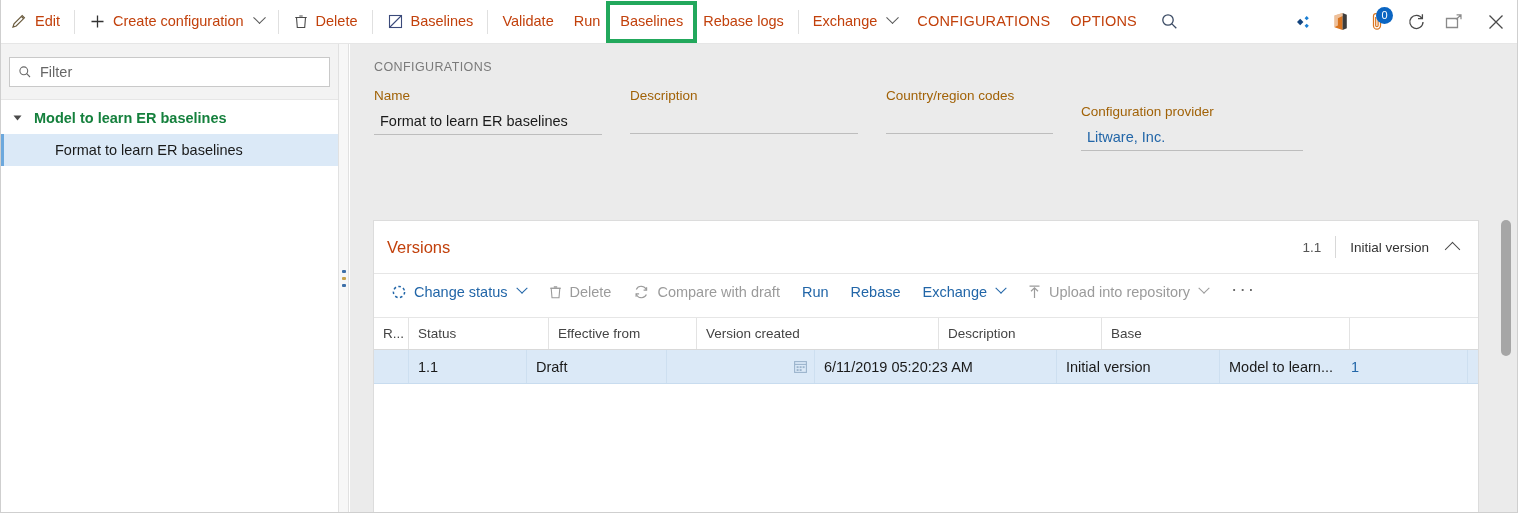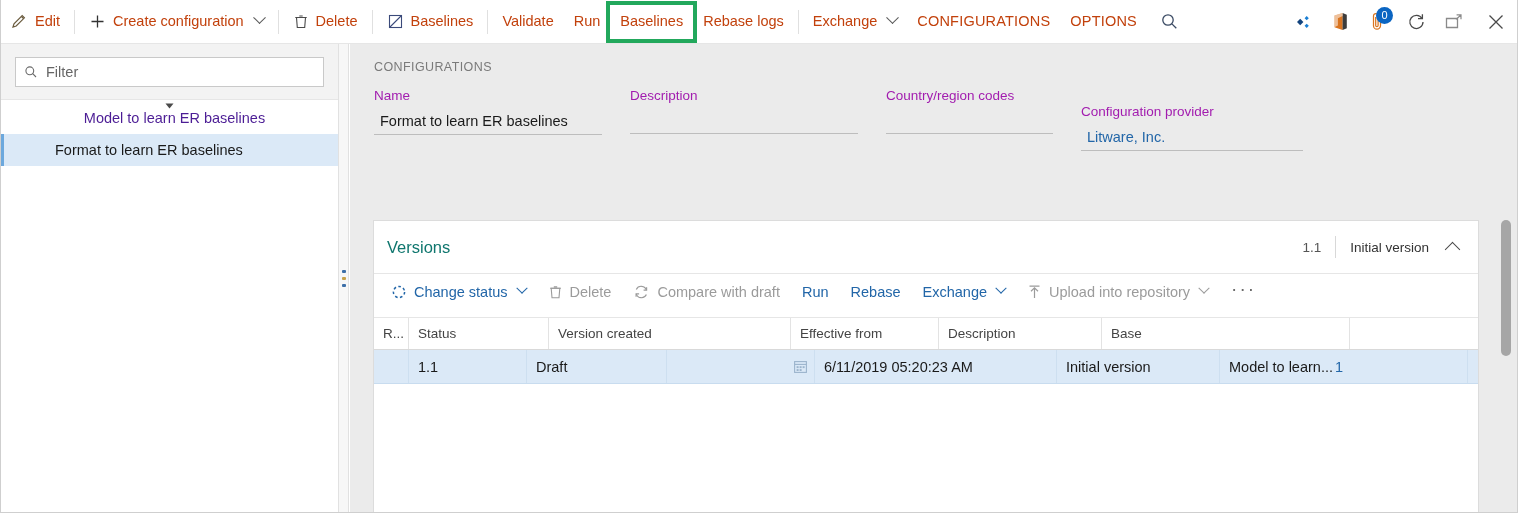--- a/index.html
+++ b/index.html
@@ -67,42 +67,42 @@
 
   
   .leftpane {
     position: absolute; left: 0; top: 44px;
     width: 338px; height: 469px;
     background: #ffffff;
     border-right: 1px solid #e1e1e1;
   }
   .filterwrap {
     height: 56px; background: #f3f3f3;
-    display: flex; align-items: center; padding: 0 14px;
+    display: flex; align-items: center; padding: 0 8px;
     border-bottom: 1px solid #e6e6e6;
   }
   .filterbox {
     flex: 1; height: 30px; background: #ffffff;
     border: 1px solid #c9c9c9;
     display: flex; align-items: center; gap: 8px;
     padding: 0 8px;
   }
   .filterbox input {
     border: none; outline: none; flex: 1;
     font-size: 14.5px; color: #333; background: transparent;
     font-family: "Liberation Sans", sans-serif;
   }
   .filterbox input::placeholder { color: #666; }
   .tree { padding-top: 2px; }
   .tree-node {
     display: flex; align-items: center;
     height: 32px; font-size: 14.5px; cursor: pointer;
     position: relative;
   }
-  .tree-node.root { padding-left: 10px; color: #4c1d95; font-weight: normal; flex-direction: column; }
+  .tree-node.root { padding-left: 10px; color: #15803d; font-weight: bold; }
   .tree-node.child { padding-left: 54px; color: #1a1a1a; }
   .tree-node.selected { background: #dbe9f7; }
   .tree-node.selected::before {
     content: ""; position: absolute; left: 0; top: 0;
     width: 3px; height: 100%; background: #6ca8dd;
   }
   .tri {
     width: 0; height: 0;
     border-left: 5px solid #4a4a4a;
     border-top: 4px solid transparent;
@@ -137,21 +137,21 @@
   .page-crumb {
     font-size: 12.5px; color: #7a7a7a;
     letter-spacing: 0.4px;
     padding: 16px 0 0 24px;
   }
   .fieldrow {
     display: flex; padding: 14px 0 0 10px; gap: 0;
   }
   .field { padding: 0 14px; }
   .field .flabel {
-    font-size: 13.5px; color: #a21caf; margin-bottom: 10px;
+    font-size: 13.5px; color: #a16207; margin-bottom: 10px;
   }
   .field .fvalue {
     font-size: 14.5px; color: #1a1a1a;
     border-bottom: 1px solid #bdbdbd;
     padding: 0 4px 5px 6px;
     min-height: 21px;
     white-space: nowrap;
   }
   .field .fvalue.link { color: #2266a8; cursor: pointer; }
   .f-name { width: 256px; }
@@ -164,21 +164,21 @@
     position: absolute; left: 23px; top: 176px;
     width: 1106px; height: 326px;
     background: #ffffff;
     border: 1px solid #dcdcdc;
   }
   .card-head {
     height: 53px; display: flex; align-items: center;
     padding: 0 14px 0 13px;
     border-bottom: 1px solid #e6e6e6;
   }
-  .card-title { font-size: 16.5px; color: #0f766e; }
+  .card-title { font-size: 16.5px; color: #c2410c; }
   .card-head .spacer { flex: 1; }
   .head-meta { font-size: 13.5px; color: #555555; padding-right: 14px; }
   .head-sep { width: 1px; height: 22px; background: #d8d8d8; }
   .head-meta2 { font-size: 13.5px; color: #333333; padding: 0 18px 0 14px; }
   .collapse-chev {
     width: 11px; height: 11px;
     border-left: 1.6px solid #4a4a4a; border-top: 1.6px solid #4a4a4a;
     transform: rotate(45deg);
     margin-right: 6px; margin-top: 4px;
     cursor: pointer;
@@ -236,21 +236,21 @@
     overflow: hidden; white-space: nowrap;
   }
   .c-sel { width: 35px; }
   .c-ver { width: 118px; }
   .c-status { width: 140px; }
   .c-eff { width: 148px; }
   .c-created { width: 242px; }
   .c-desc { width: 163px; }
   .c-base { width: 248px; }
   .cal-icon { margin-left: auto; margin-right: 6px; }
-  .base-inner { display: flex; align-items: center; gap: 2px; }
+  .base-inner { display: flex; align-items: center; gap: 18px; }
   .base-num { color: #2266a8; }
   .grid-blank { height: 160px; background: #ffffff; }
 
   
   .vscroll {
     position: absolute; right: 8px; top: 176px;
     width: 10px; height: 326px;
     background: transparent;
   }
   .vthumb {
@@ -521,22 +521,22 @@
           <span class="chev2"></span>
         </button>
 
         <span class="ellipsis-btn">···</span>
       </div>
 
       <div class="grid">
         <div class="grid-head">
           <div class="gh c-sel">R...</div>
           <div class="gh c-status">Status</div>
+          <div class="gh c-eff">Effective from</div>
           <div class="gh c-created">Version created</div>
-          <div class="gh c-eff">Effective from</div>
           <div class="gh c-desc">Description</div>
           <div class="gh c-base">Base</div>
         </div>
 
         <div class="grid-row">
           <div class="gc c-sel"></div>
           <div class="gc c-ver">1.1</div>
           <div class="gc c-status">Draft</div>
           <div class="gc c-eff">
             <span></span>

